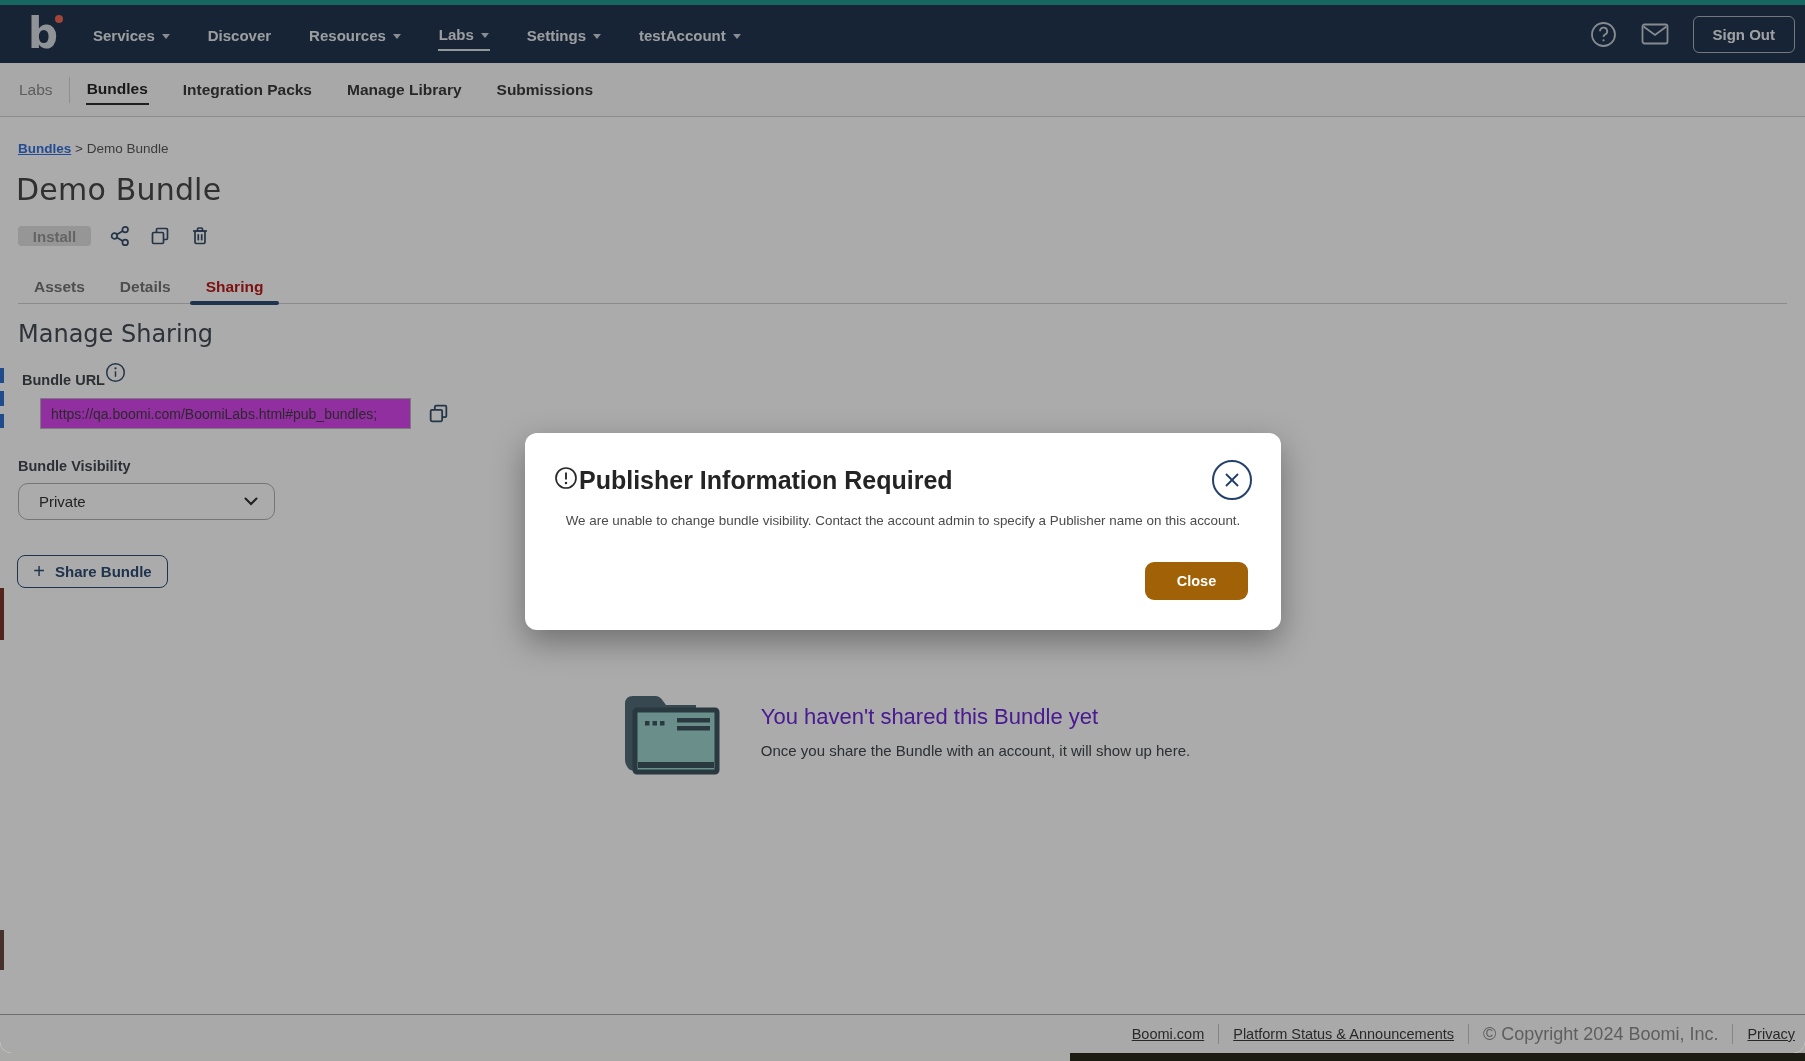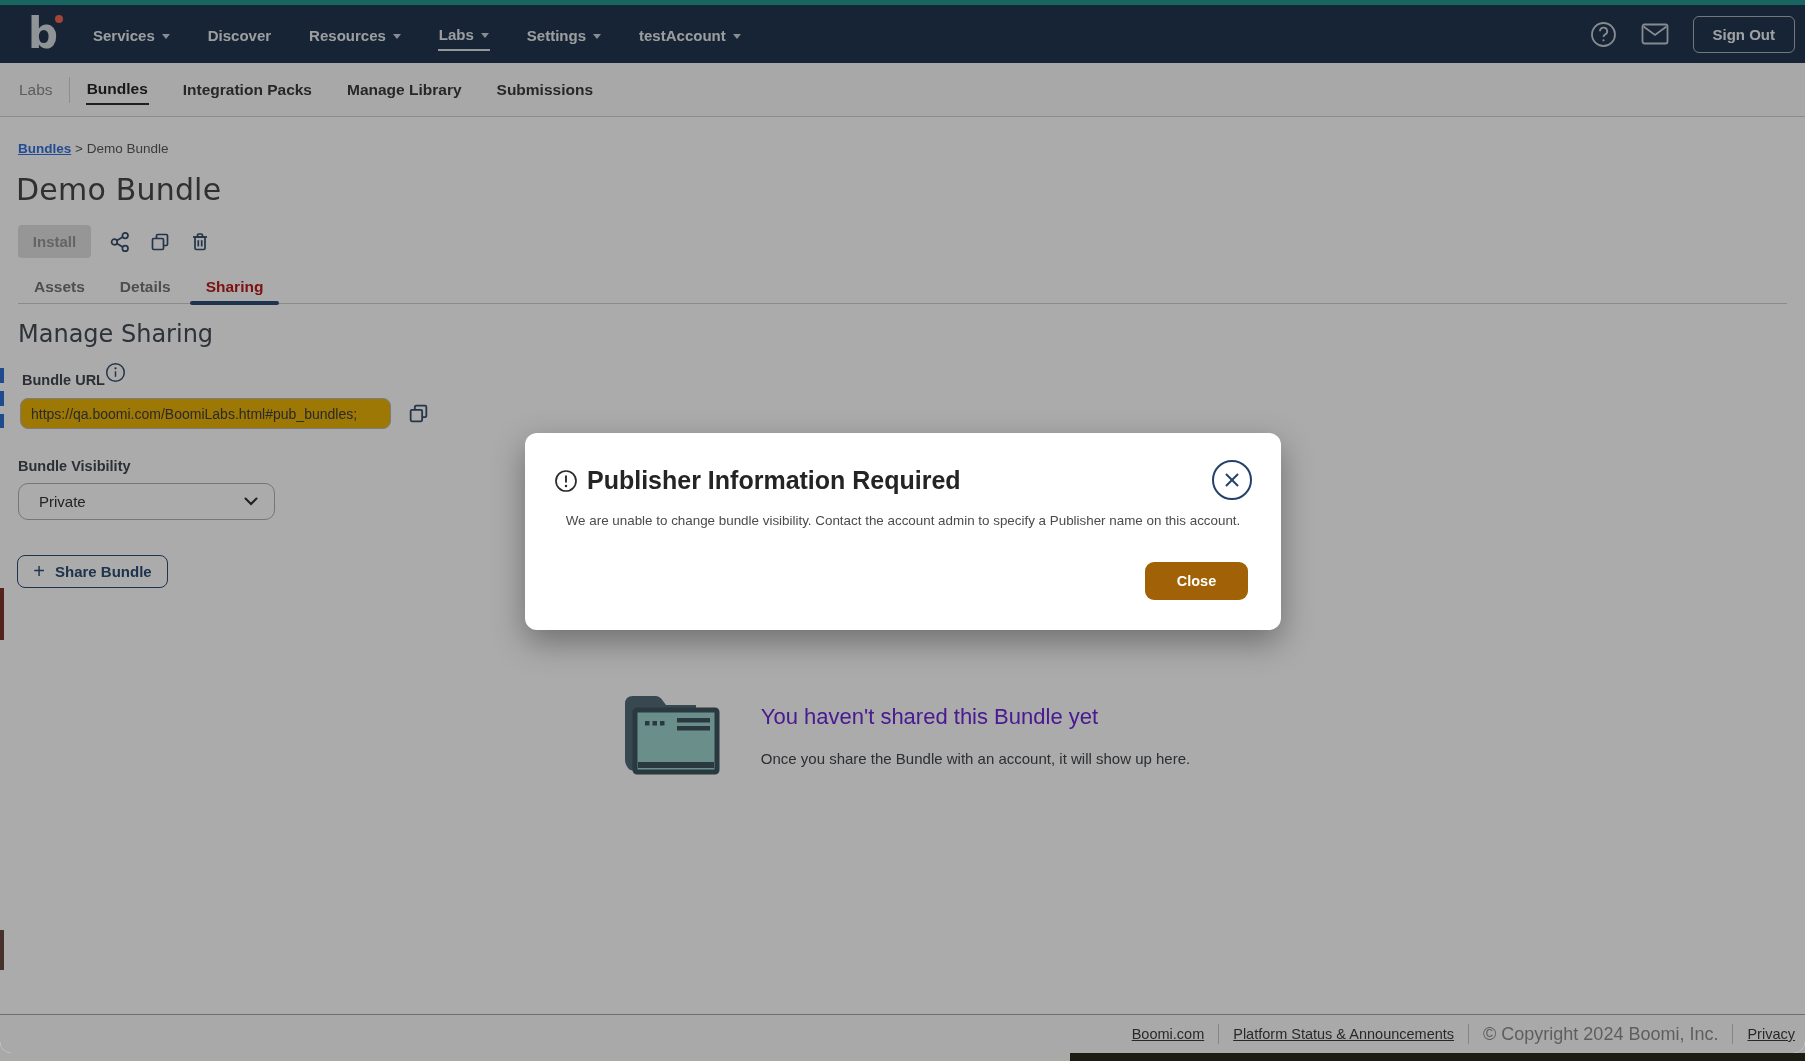--- a/index.html
+++ b/index.html
@@ -41,62 +41,62 @@
   .subdivider { width:1px; height:26px; background:#d4d4d4; margin-right:16px; }
   .subitem.active { font-weight:700; color:#262626; border-bottom:2px solid #2f2f2f; }
 
   
   .breadcrumb { position:absolute; top:141px; left:18px; font-size:13.5px; color:#5a5a5a; }
   .breadcrumb a { color:#3672de; text-decoration:underline; font-weight:700; cursor:pointer; }
   .page-title { position:absolute; top:172px; left:16px; font-size:30px; font-weight:500;
                 color:#484848; font-family:"DejaVu Sans", sans-serif; letter-spacing:.2px; }
 
   .actions { position:absolute; top:225px; left:18px; display:flex; align-items:center; gap:18px; }
-  .install { width:73px; height:33px; background:#e0e0e0; color:#969696; font-weight:600;
+  .install { width:73px; height:20px; background:#e0e0e0; color:#969696; font-weight:600;
              font-size:15px; border:none; border-radius:4px; }
   .act-icon { background:none; border:none; cursor:pointer; display:flex; align-items:center; }
 
   .tabs { position:absolute; top:270px; left:18px; right:18px; height:34px;
           border-bottom:1px solid #cfcfcf; display:flex; }
   .tab { padding:0 16px; font-size:15.5px; font-weight:600; color:#757575; display:flex;
          align-items:center; margin-right:3px; position:relative; cursor:pointer; }
   .tab.active { color:#b91c1c; font-weight:700; }
   .tab.active::after { content:''; position:absolute; left:0; right:0; bottom:-2px; height:4px;
                        background:#2e4d73; border-radius:2px; }
 
   .section-heading { position:absolute; top:320px; left:18px; display:flex; align-items:center;
                      gap:14px; font-size:24px; font-weight:500; color:#454b55;
                      font-family:"DejaVu Sans", sans-serif;flex-direction:column; }
 
   .field-label { position:absolute; font-size:14.5px; font-weight:700; color:#42474e; }
   .url-label { top:372px; left:22px; }
   .vis-label { top:458px; left:18px; }
 
   .url-row { position:absolute; top:398px; left:20px; display:flex; align-items:center; gap:16px; }
-  .url-input { width:371px; height:31px; border:1px solid #b9b9b9; border-radius:8px;
-               padding:0 10px; font-size:14px; color:#3f3f3f; background:#eab308;
-               font-family:"Liberation Sans", sans-serif; }
+  .url-input { width:371px; height:31px; border:1px solid #b9b9b9; border-radius:0;
+               padding:0 10px; font-size:14px; color:#3f3f3f; background:#d946ef;
+               font-family:"Liberation Sans", sans-serif;margin-left:20px; }
 
   .select { position:absolute; top:483px; left:18px; width:257px; height:37px;
             border:1px solid #b0b0b0; border-radius:10px; background:#fff; display:flex;
             align-items:center; padding:0 16px 0 20px; font-size:15px; color:#333; cursor:pointer; }
   .select .chev { margin-left:auto; }
 
   .share-btn { position:absolute; top:555px; left:17px; width:151px; height:33px;
                border:1.4px solid #2e4d73; border-radius:8px; background:transparent;
                color:#2e4d73; font-weight:700; font-size:15px; display:flex; align-items:center;
                justify-content:center; gap:10px; cursor:pointer; }
   .share-btn .plus { font-size:20px; font-weight:400; line-height:1; margin-top:-2px; }
 
   .empty { position:absolute; top:684px; left:0; width:100%; display:flex;
            justify-content:center; gap:34px; }
   .empty-text { padding-top:20px; }
   .empty-title { font-family:Liberation Sans, sans-serif; font-size:22px; font-weight:500;
                  color:#6d28d9; }
-  .empty-sub { margin-top:20px; font-size:15px; color:#42474d; }
+  .empty-sub { margin-top:12px; font-size:15px; color:#42474d; }
 
   .footer { position:absolute; left:0; bottom:0; width:100%; height:39px;
             border-top:1px solid #a4a4a4; display:flex; align-items:center;
             justify-content:flex-end; padding-right:10px; background:#fdfdfd; }
   .flink { font-size:14.5px; color:#3d3d3d; text-decoration:underline; cursor:pointer; }
   .fsep { width:1px; height:20px; background:#c6c6c6; margin:0 14px; }
   .fcopy { font-size:18px; color:#8d8d8d; }
 
   
   .edge { position:absolute; left:0; width:4px; }
@@ -104,22 +104,22 @@
   .edge.b2 { top:391px; height:15px; background:#2f6fd0; }
   .edge.b3 { top:414px; height:14px; background:#2f6fd0; }
   .edge.r1 { top:588px; height:52px; background:#7c352b; }
   .edge.r2 { top:930px; height:40px; background:#6b4a42; }
 
   
   .overlay { position:absolute; inset:0; height:1053px; background:rgba(0,0,0,0.33);
              border-radius:0 0 12px 12px; z-index:50; }
   .modal { position:absolute; left:525px; top:433px; width:756px; height:197px; background:#fff;
            border-radius:12px; box-shadow:0 12px 32px rgba(0,0,0,0.35); z-index:60; }
-  .modal-title-row { position:absolute; top:33px; left:29px; display:flex; align-items:center;
-                     gap:9px; }
+  .modal-title-row { position:absolute; top:33px; left:29px; display:flex; 
+                     gap:1px; }
   .modal-title { font-size:25px; font-weight:700; color:#242424; }
   .modal-body { position:absolute; top:80px; left:0; width:100%; text-align:center;
                 font-size:13.4px; color:#4b4b4b; white-space:nowrap; }
   .modal-close-x { position:absolute; top:27px; right:29px; width:40px; height:40px;
                    border-radius:50%; border:2.2px solid #24416b; background:#fff;
                    display:flex; align-items:center; justify-content:center; cursor:pointer; }
   .modal-close-btn { position:absolute; top:129px; right:33px; width:103px; height:38px;
                      background:#a16207; color:#fff; font-weight:700; font-size:14.5px;
                      border:none; border-radius:9px; cursor:pointer; }
 

